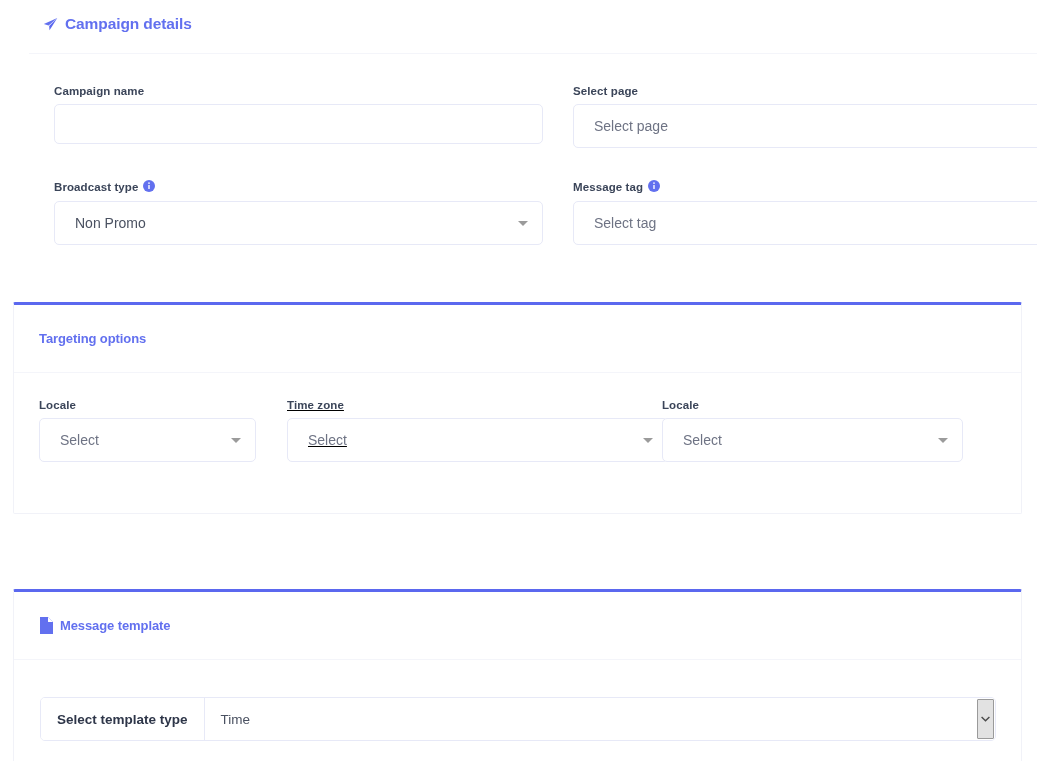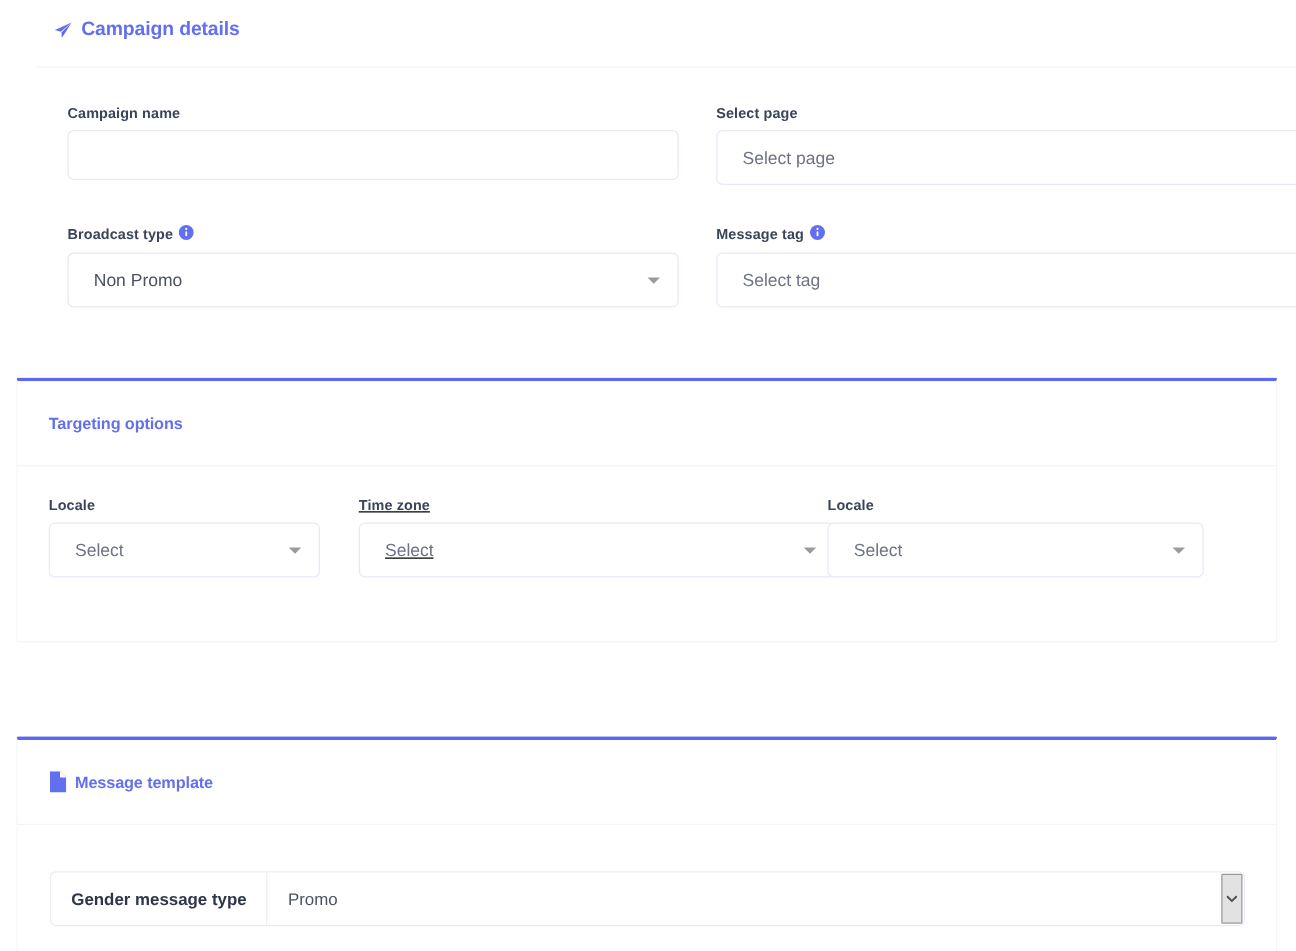--- a/index.html
+++ b/index.html
@@ -322,23 +322,23 @@
             <path d="M1 0 H9 L14 5 V17 H1 Z" fill="#6270ef"></path>
             <path d="M9 0 L14 5 H9.6 A0.6 0.6 0 0 1 9 4.4 Z" fill="#ffffff"></path>
           </svg>
         </span>
         <span class="card-title">Message template</span>
       </div>
     </div>
     <div class="card-body" style="height:108px;">
 
       <div class="input-group" style="left:26px; top:37px; width:956px; height:44px;">
-        <div class="ig-addon">Gender message type</div>
+        <div class="ig-addon">Select template type</div>
         <div class="ig-select-wrap">
-          <span class="ig-select-text">Promo</span>
+          <span class="ig-select-text">Time</span>
           <span class="native-arrow">
             <svg width="9" height="6" viewBox="0 0 9 6" xmlns="http://www.w3.org/2000/svg">
               <path d="M0.6 1 L4.5 4.8 L8.4 1" stroke="#4a4a4a" stroke-width="1.4" fill="none"></path>
             </svg>
           </span>
         </div>
       </div>
 
     </div>
   </div>

